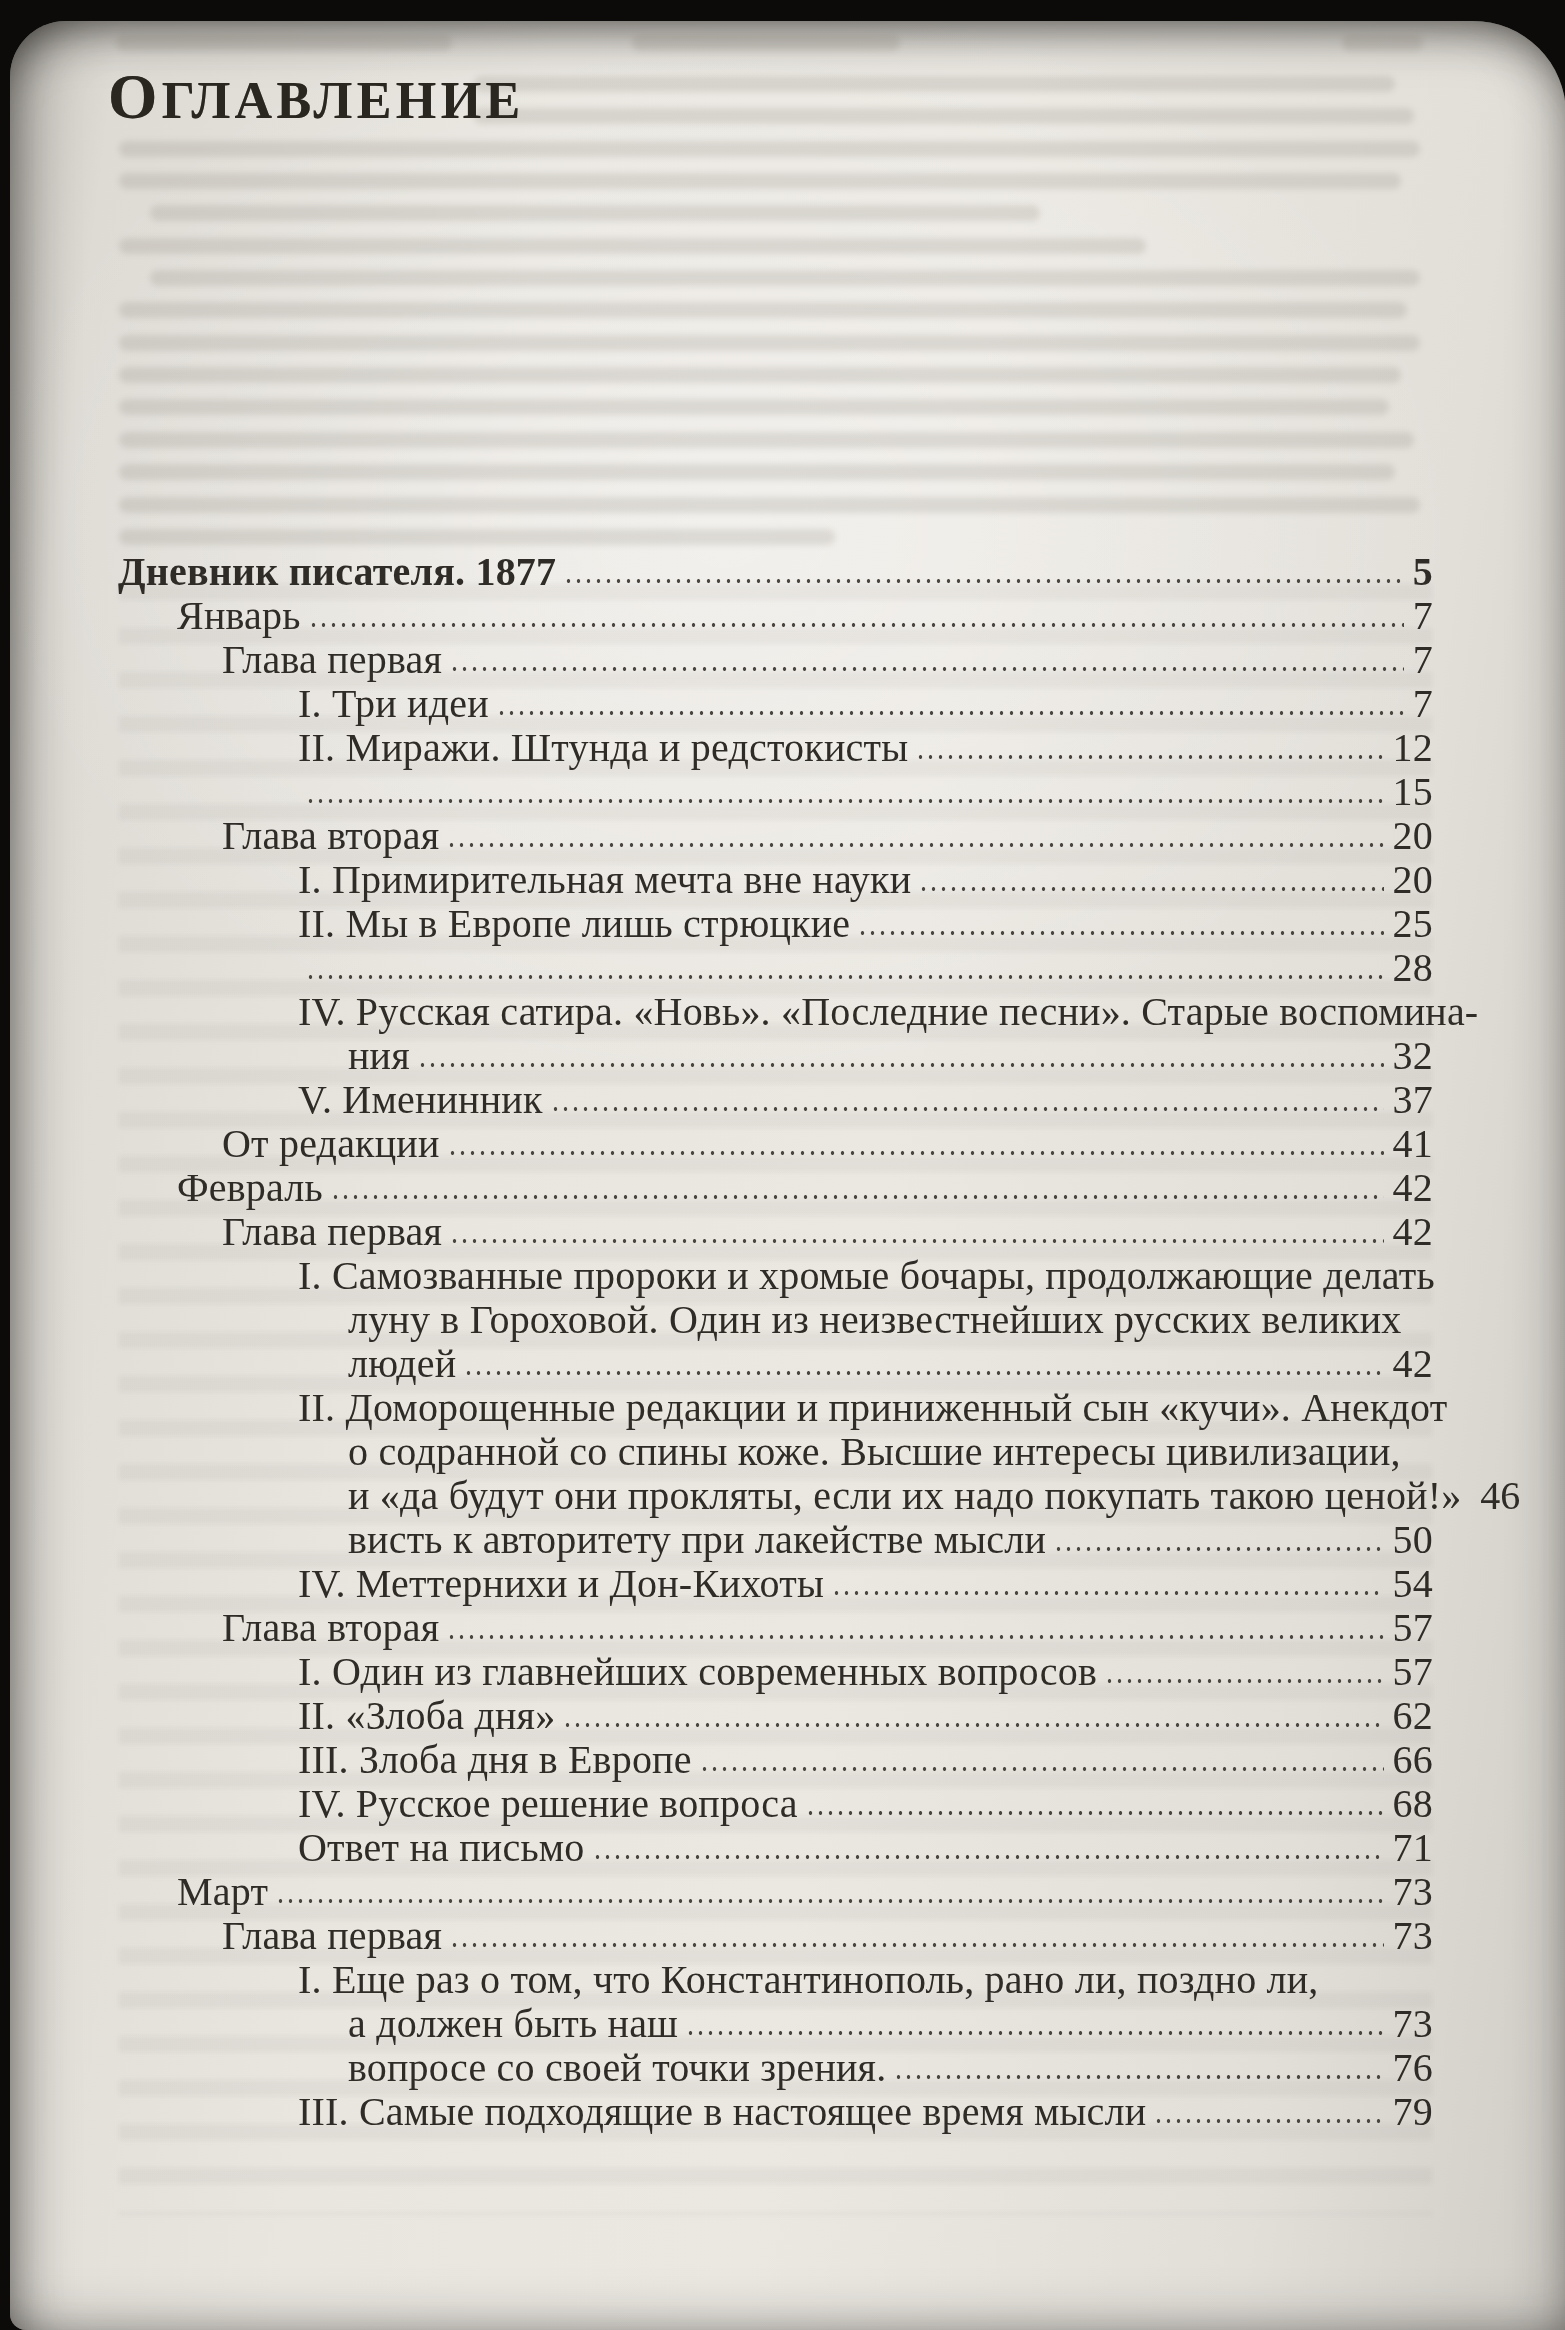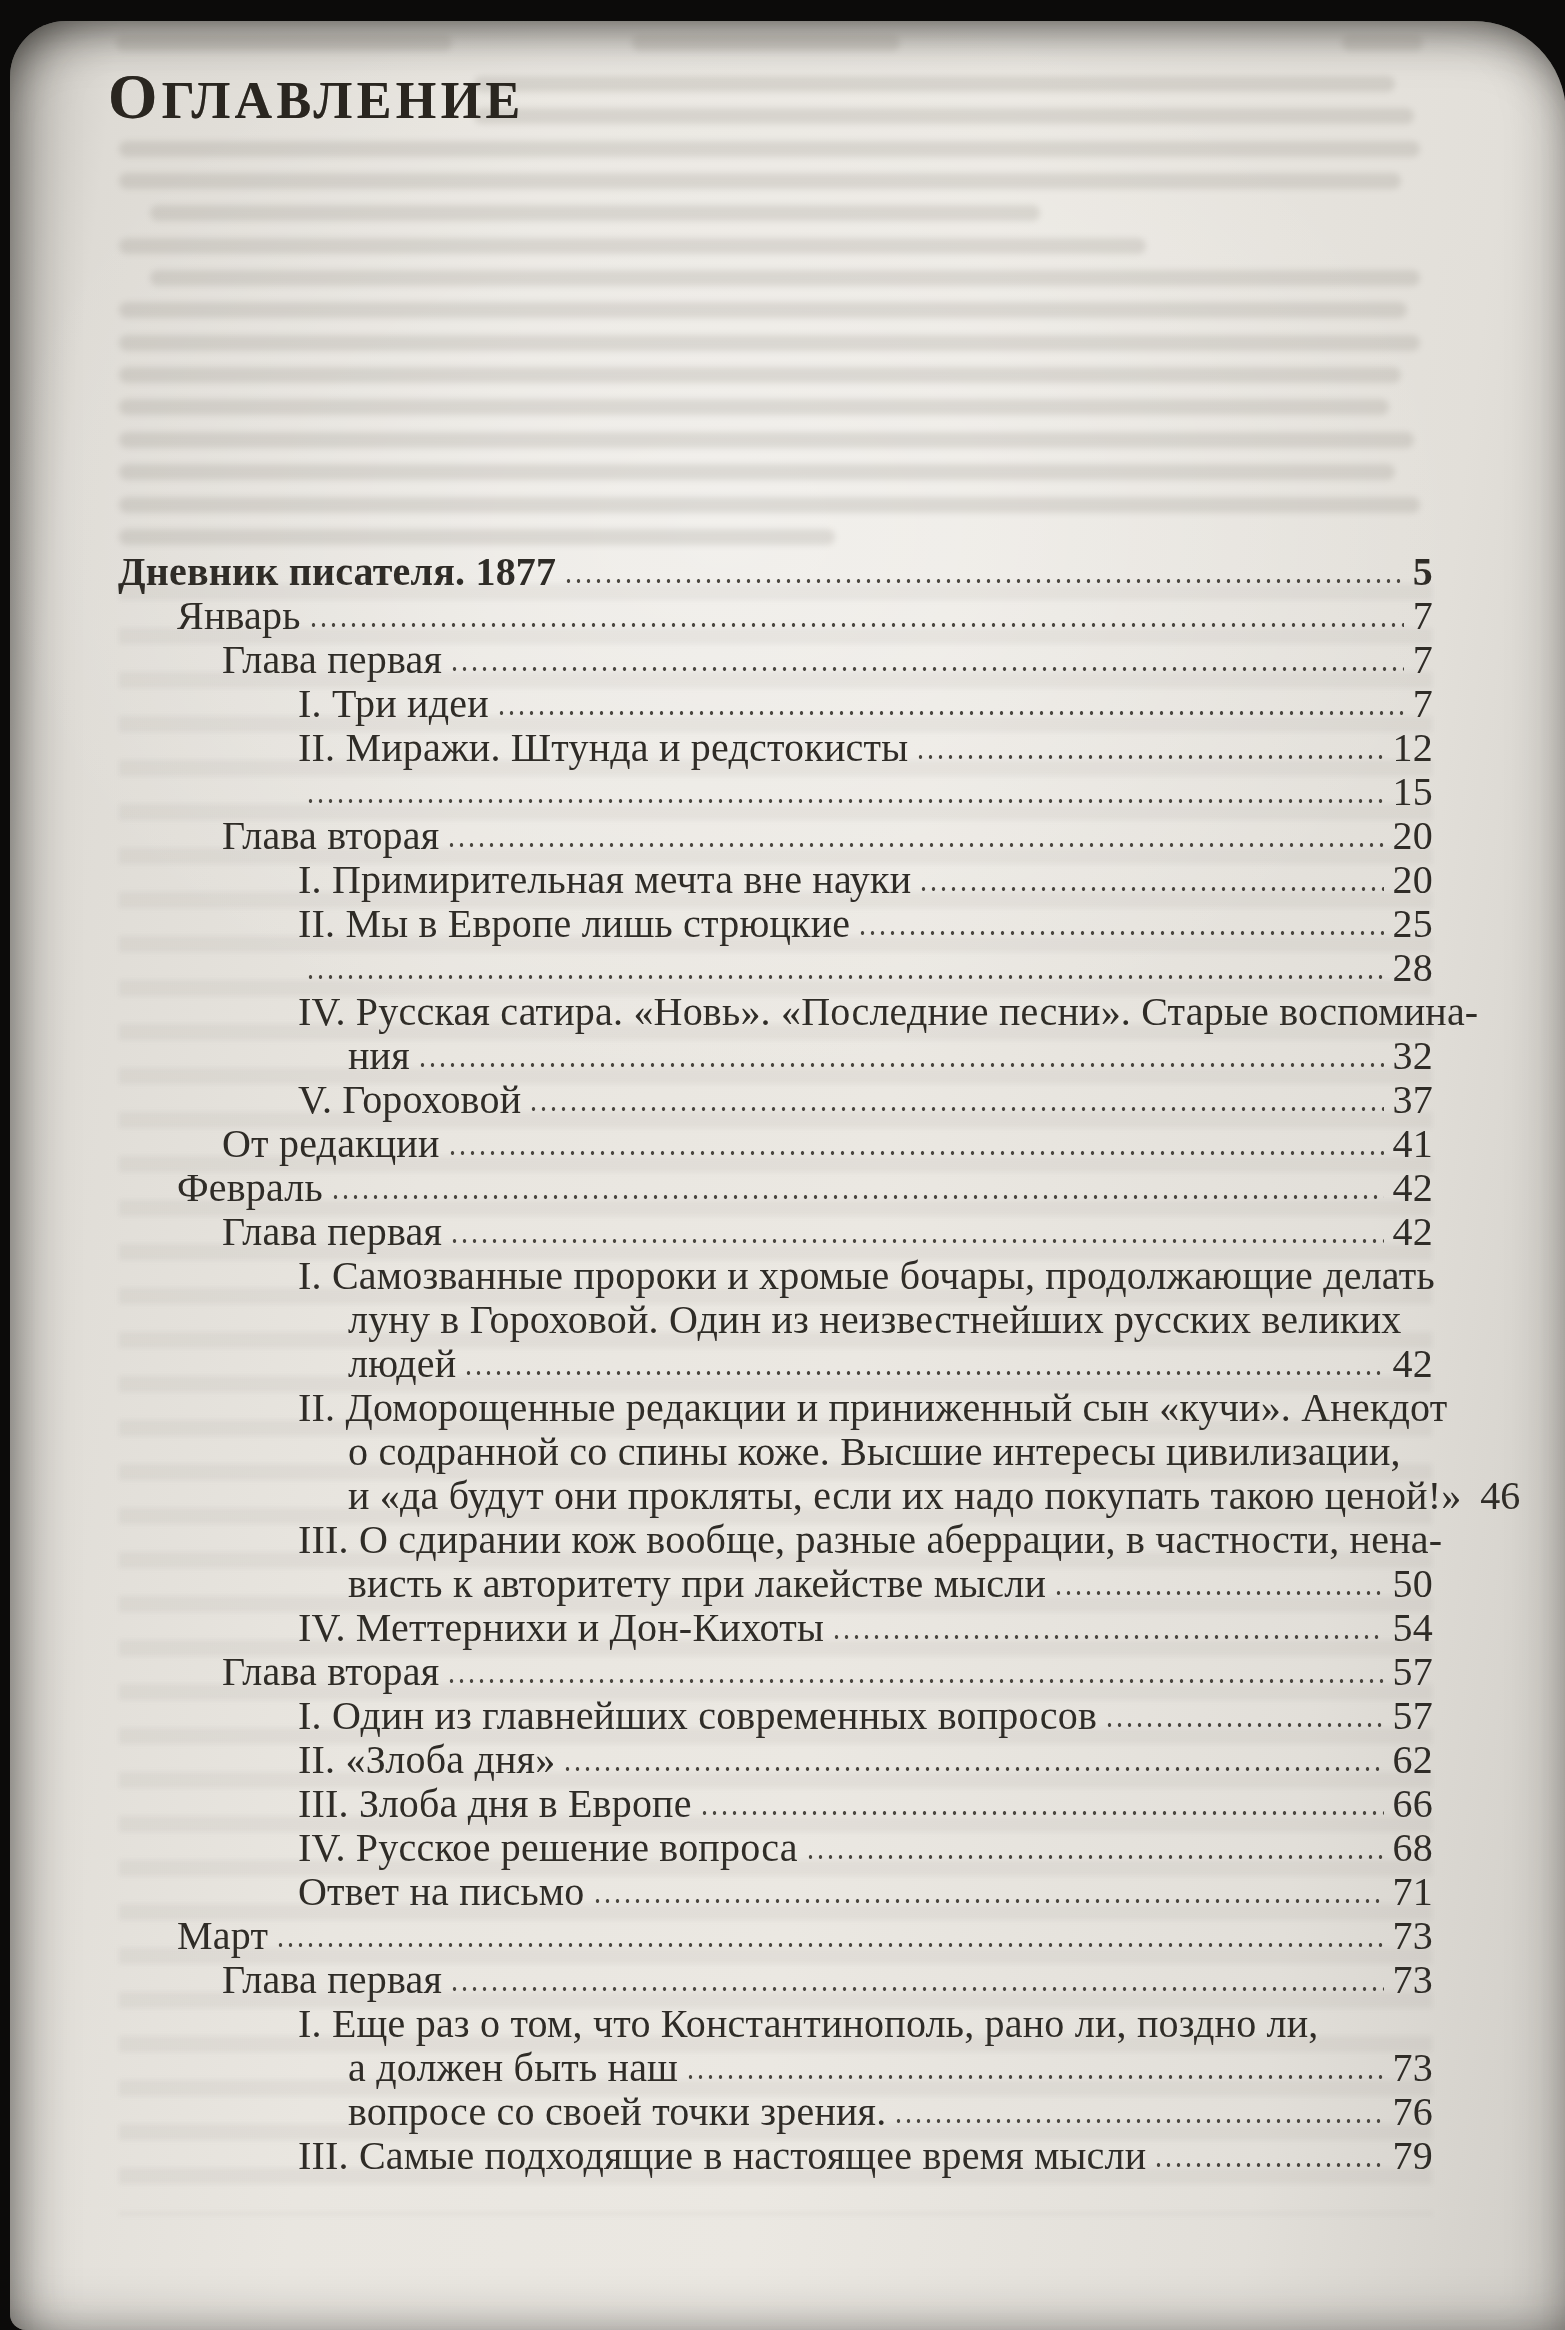--- a/index.html
+++ b/index.html
@@ -143,21 +143,21 @@
         <div class="toc-row lvl-3 nopage">
     <span class="toc-text">IV. Русская сатира. «Новь». «Последние песни». Старые воспомина-</span>
 
   </div>
         <div class="toc-row lvl-4">
     <span class="toc-text">ния</span>
     <span class="toc-leader"></span>
     <span class="toc-page">32</span>
   </div>
         <div class="toc-row lvl-3">
-    <span class="toc-text">V. Гороховой</span>
+    <span class="toc-text">V. Именинник</span>
     <span class="toc-leader"></span>
     <span class="toc-page">37</span>
   </div>
         <div class="toc-row lvl-2">
     <span class="toc-text">От редакции</span>
     <span class="toc-leader"></span>
     <span class="toc-page">41</span>
   </div>
         <div class="toc-row lvl-1">
     <span class="toc-text">Февраль</span>
@@ -188,24 +188,20 @@
   </div>
         <div class="toc-row lvl-4 nopage">
     <span class="toc-text">о содранной со спины коже. Высшие интересы цивилизации,</span>
 
   </div>
         <div class="toc-row lvl-4">
     <span class="toc-text">и «да будут они прокляты, если их надо покупать такою ценой!»</span>
     <span class="toc-leader"></span>
     <span class="toc-page">46</span>
   </div>
-        <div class="toc-row lvl-3 nopage">
-    <span class="toc-text">III. О сдирании кож вообще, разные аберрации, в частности, нена-</span>
-
-  </div>
         <div class="toc-row lvl-4">
     <span class="toc-text">висть к авторитету при лакействе мысли</span>
     <span class="toc-leader"></span>
     <span class="toc-page">50</span>
   </div>
         <div class="toc-row lvl-3">
     <span class="toc-text">IV. Меттернихи и Дон-Кихоты</span>
     <span class="toc-leader"></span>
     <span class="toc-page">54</span>
   </div>

